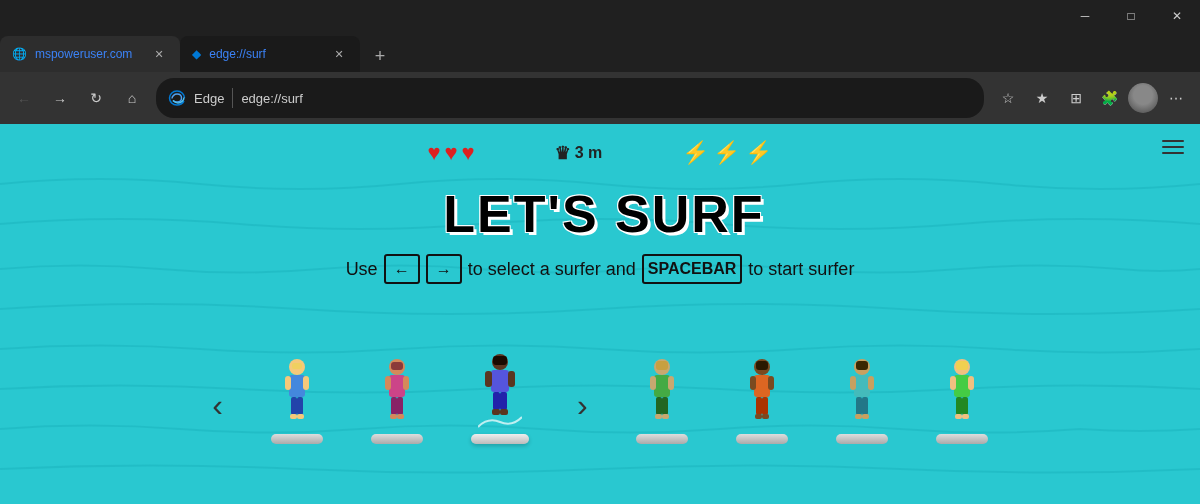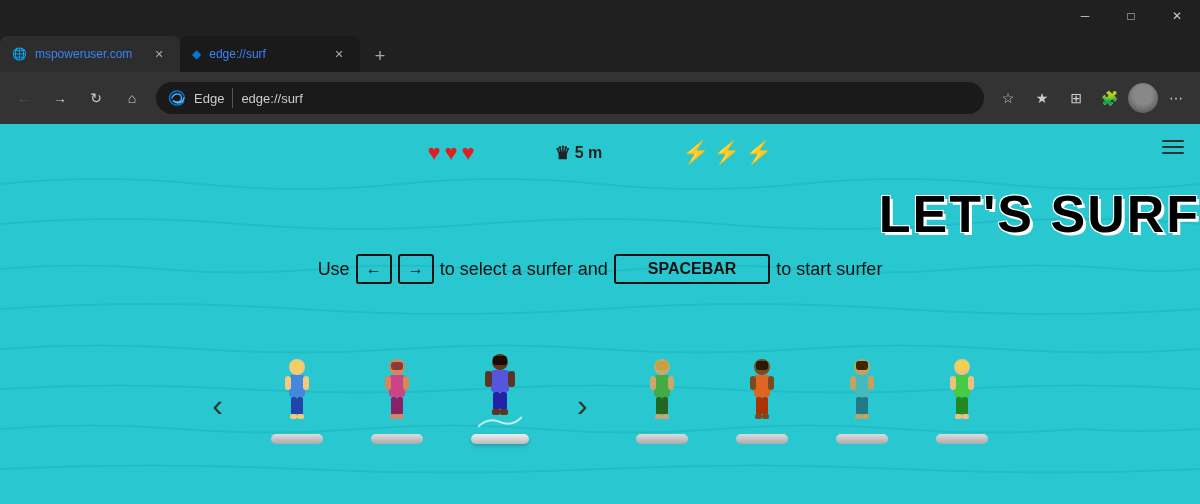--- a/index.html
+++ b/index.html
@@ -100,21 +100,21 @@
       display: flex;
       align-items: center;
       justify-content: center;
       color: #ccc;
       font-size: 14px;
       cursor: pointer;
     }
     .nav-btn.disabled { color: #555; cursor: default; }
     .omnibox {
       flex: 1;
-      height: 32px;
+      height: 40px;
       background: #1a1a1a;
       border-radius: 18px;
       display: flex;
       align-items: center;
       padding: 0 12px;
       gap: 8px;
       margin: 0 4px;
     }
     .omnibox-edge-icon {
       width: 18px;
@@ -229,21 +229,21 @@
       background: #333;
       border-radius: 1px;
     }
 
     
     .game-title {
       position: absolute;
       top: 60px;
       left: 0;
       right: 0;
-      text-align: right;
+      text-align: center;
       font-size: 52px;
       font-weight: 900;
       color: #000;
       font-family: 'Arial Black', 'Impact', sans-serif;
       text-shadow: 3px 3px 0 #fff, -1px -1px 0 #fff, 1px -1px 0 #fff, -1px 1px 0 #fff;
       z-index: 10;
       letter-spacing: 2px;
       padding-left: 8px;
     }
 
@@ -269,21 +269,21 @@
       border: 2px solid #111;
       border-radius: 3px;
       padding: 2px 8px;
       font-weight: bold;
       font-size: 16px;
       background: transparent;
       min-width: 36px;
       min-height: 30px;
     }
     .spacebar-box {
-      padding: 2px 32px;
+      padding: 2px 4px;
       min-width: 100px;
     }
 
     
     .waves-container {
       position: absolute;
       top: 0; left: 0; right: 0; bottom: 0;
       opacity: 0.5;
     }
   </style>
@@ -362,21 +362,21 @@
   <div class="hud">
 
     <div class="hearts">
       <span style="font-size:22px; color:#dd2020;">♥</span>
       <span style="font-size:22px; color:#dd2020;">♥</span>
       <span style="font-size:22px; color:#dd2020;">♥</span>
     </div>
 
     <div class="score-area">
       <span class="crown-icon">♛</span>
-      <span>5 m</span>
+      <span>3 m</span>
     </div>
 
     <div class="lightning-area">
       <span style="font-size:22px; color:#333; font-weight:bold;">⚡</span>
       <span style="font-size:22px; color:#333; font-weight:bold;">⚡</span>
       <span style="font-size:22px; color:#333; font-weight:bold;">⚡</span>
     </div>
   </div>
 
   <div class="menu-icon">

